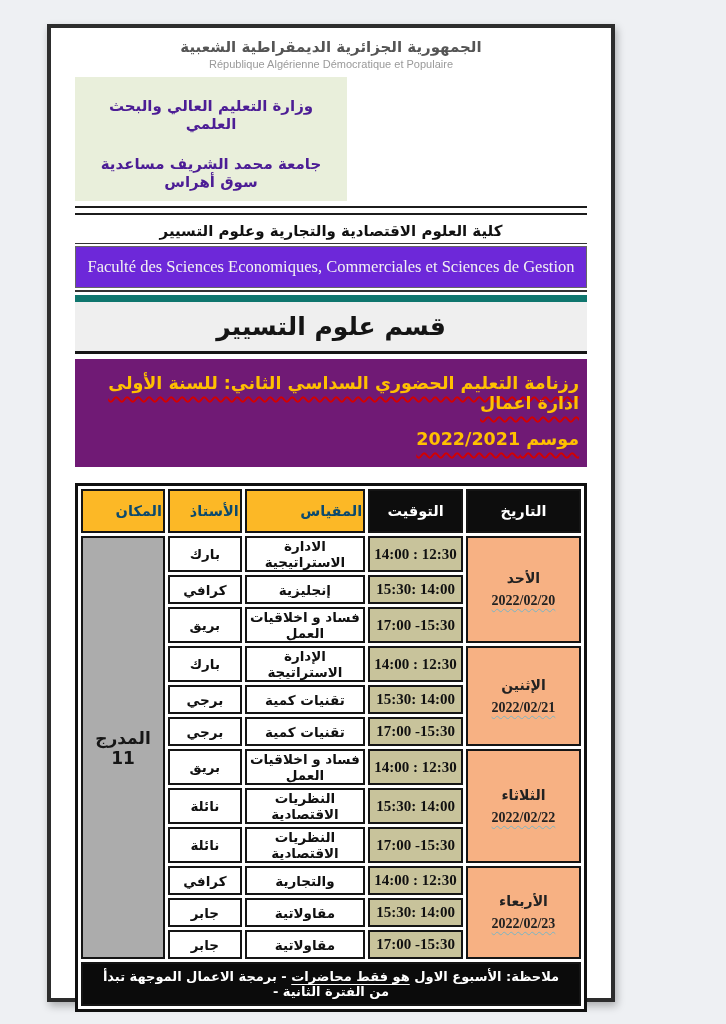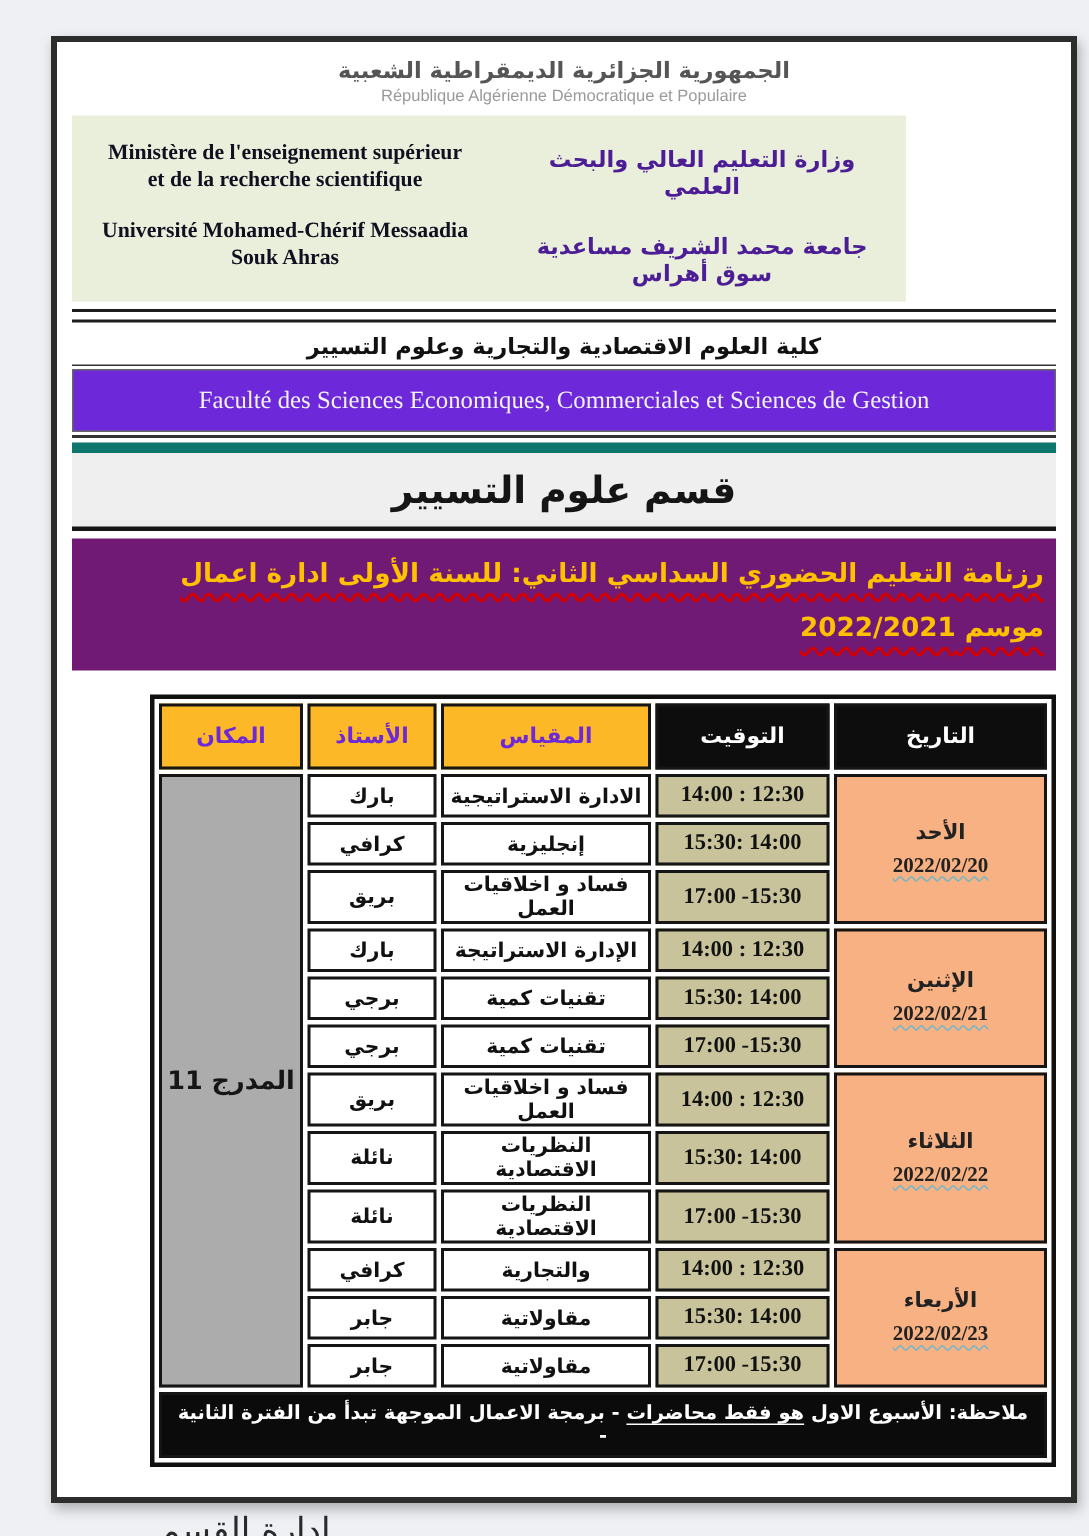--- a/index.html
+++ b/index.html
@@ -3,24 +3,24 @@
 <meta charset="utf-8">
 <style>
   html,body{margin:0;padding:0;}
   body{
     width:726px;height:1024px;overflow:hidden;
     background:#eef0f3;
     font-family:"DejaVu Sans",sans-serif;
     position:relative;
   }
   .page{
-    position:absolute;left:34px;top:24px;width:684px;height:978px;
+    position:absolute;left:47px;top:24px;width:568px;height:978px;
     background:#ffffff;border:4px solid #2d2d2d;box-sizing:border-box;
     box-shadow:2px 4px 8px rgba(0,0,0,.28);
-    padding:8px 10px;direction:rtl;
+    padding:8px 24px;direction:rtl;
   }
   
   .republic{text-align:center;margin-top:2px;}
   .republic-ar{font-size:15px;font-weight:bold;color:#555;}
   .republic-fr{font-size:11px;color:#9a9a9a;font-family:"Liberation Sans",sans-serif;margin-top:2px;}
   
   .header-row{display:flex;direction:ltr;margin-top:7px;align-items:stretch;}
   .hbox{background:#e9efdb;box-sizing:border-box;}
   .hbox.left{width:284px;padding:16px 4px 10px;text-align:center;
     font-family:"Liberation Serif",serif;font-weight:bold;color:#101020;font-size:14.5px;line-height:1.25;}
@@ -41,21 +41,21 @@
   .banner-line{color:#ffc000;font-weight:bold;font-size:17.5px;
     text-decoration:underline wavy #d40000 1.5px;text-underline-offset:7px;}
   .banner-line2{margin-top:16px;display:inline-block;}
   
   .table-wrap{margin-top:16px;}
   table.schedule{border-collapse:separate;border-spacing:3px;background:#fff;
     border:3px solid #101010;margin-right:0;margin-left:auto;}
   .schedule th,.schedule td{border:2px solid #151515;font-weight:bold;text-align:center;vertical-align:middle;}
   .schedule th{height:38px;font-size:14.5px;}
   .schedule th.dark{background:#0d0d0d;color:#fff;}
-  .schedule th.yellow{background:#fcb826;color:#6d28d9;}
+  .schedule th.yellow{background:#fcb826;color:#0c4a6e;text-align:right;}
   .schedule td{height:25px;font-size:13.5px;background:#fff;padding:0 3px;color:#111;}
   .schedule td.time{background:#c8c39b;font-family:"Liberation Serif",serif;font-size:15px;direction:ltr;}
   .schedule td.date-cell{background:#f7b183;font-size:14px;color:#222;}
   .schedule td.date-cell .day-name{margin-bottom:7px;}
   .schedule td.date-cell .date-num{font-family:"Liberation Serif",serif;direction:ltr;
     text-decoration:underline wavy #7ab5c4 1px;text-underline-offset:3px;}
   .schedule td.place-cell{background:#acacac;font-size:17px;direction:ltr;color:#161616;}
   .schedule td.note-cell{background:#0b0b0b;color:#fff;font-size:13px;height:32px;padding:4px 8px;}
   .note-underline{text-decoration:underline;text-underline-offset:3px;}
   
@@ -65,28 +65,20 @@
 <body>
 
 <div class="page">
 
   <div class="republic">
     <div class="republic-ar">الجمهورية الجزائرية الديمقراطية الشعبية</div>
     <div class="republic-fr">République Algérienne Démocratique et Populaire</div>
   </div>
 
   <div class="header-row">
-    <div class="hbox left">
-      <div>Ministère de l'enseignement supérieur</div>
-      <div>et de la recherche scientifique</div>
-      <div class="grp2">
-        <div>Université Mohamed-Chérif Messaadia</div>
-        <div>Souk Ahras</div>
-      </div>
-    </div>
     <div class="hbox right">
       <div>وزارة التعليم العالي والبحث العلمي</div>
       <div class="ar2">جامعة محمد الشريف مساعدية سوق أهراس</div>
     </div>
   </div>
 
   <div class="dbl-line"></div>
 
   <div class="faculty-ar">كلية العلوم الاقتصادية والتجارية وعلوم التسيير</div>
 

